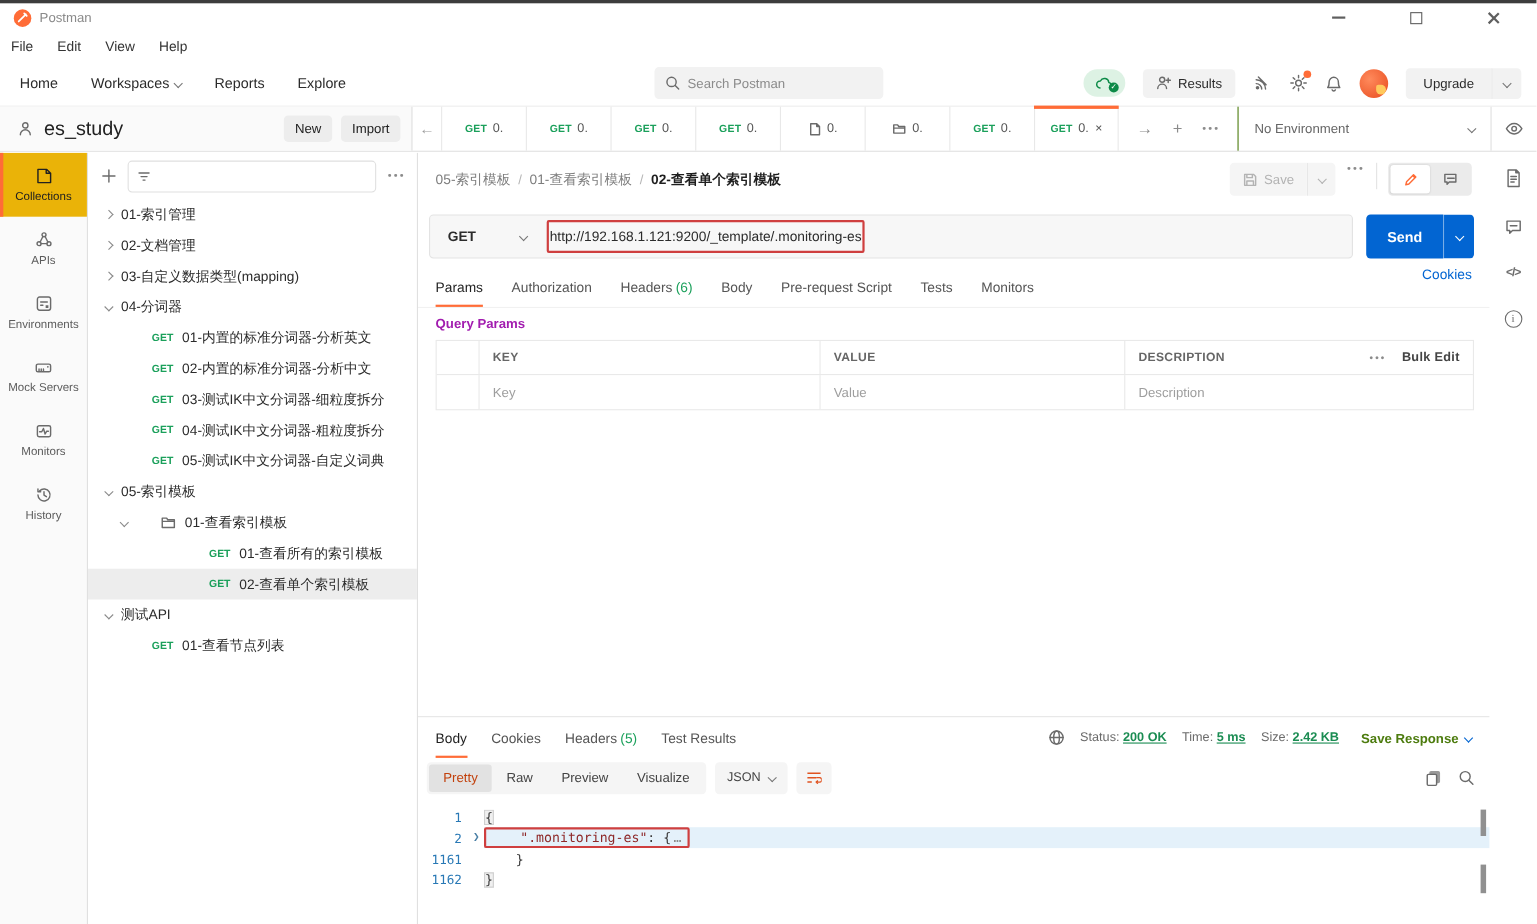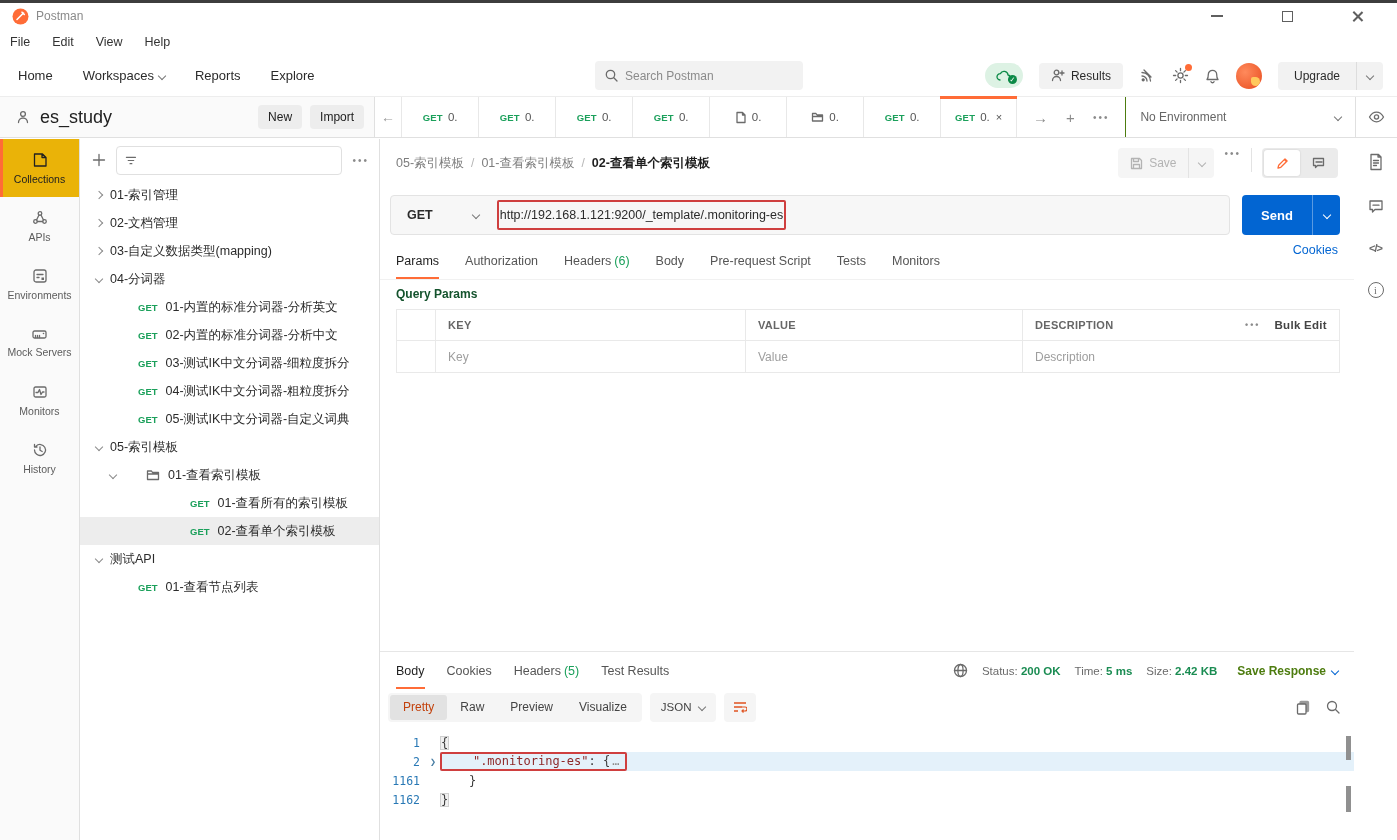--- a/index.html
+++ b/index.html
@@ -109,37 +109,37 @@
   #send-caret .chev { border-color:#fff; }
 
   #reqtabs-row { position:absolute; top:104px; left:0; right:0; height:37px; display:flex; align-items:flex-start; gap:26px; padding:0 16px; font-size:12.5px; color:#555; border-bottom:1px solid #f1f1f1; }
   .rtab { cursor:pointer; position:relative; height:100%; display:flex; align-items:center; }
   .rtab.active { color:#1f1f1f; }
   .rtab.active:after { content:""; position:absolute; left:0; right:0; bottom:0; height:2px; background:#ff6c37; }
   .count-green { color:#1ba05b; margin-left:3px; }
   .link-blue { color:#0265d2; cursor:pointer; }
   #cookies-link { margin-left:auto; font-size:12.5px; }
 
-  #qp-label { position:absolute; top:148px; left:16px; font-weight:700; font-size:12px; color:#14532d; }
+  #qp-label { position:absolute; top:148px; left:16px; font-weight:700; font-size:12px; color:#a21caf; }
   #params-table { position:absolute; top:170px; left:16px; right:14px; border:1px solid #e9e9e9; }
   .pt-row { display:grid; grid-template-columns:38px 310px 277px 1fr; height:31px; }
   .pt-row.head { border-bottom:1px solid #e9e9e9; }
   .pt-cell { display:flex; align-items:center; padding:0 12px; border-left:1px solid #e9e9e9; font-size:11px; color:#666; font-weight:700; letter-spacing:.3px; }
   .pt-cell:first-child { border-left:none; }
   .pt-cell input { border:none; outline:none; width:100%; font-family:inherit; font-size:12px; color:#333; background:transparent; }
   .pt-cell input::placeholder { color:#9e9e9e; font-weight:400; }
   .head-desc { justify-content:space-between; }
   .head-desc .right-tools { display:flex; align-items:center; gap:14px; }
   .bulk-edit { font-size:11.5px; color:#444; font-weight:700; cursor:pointer; }
 
   
   #response { position:absolute; top:512px; left:0; right:0; bottom:0; border-top:1px solid #e6e6e6; }
   #resp-header { height:37px; display:flex; align-items:center; gap:22px; padding:0 16px; font-size:12.5px; color:#555; }
   .resp-meta { margin-left:auto; display:flex; align-items:center; gap:14px; font-size:11.5px; color:#6b6b6b; }
-  .meta-val { color:#1a8c52; font-weight:700; }
+  .meta-val { color:#1a8c52; font-weight:700;text-decoration:underline; }
   .save-resp { color:#4d7c0f; font-weight:700; font-size:12px; display:flex; align-items:center; gap:6px; cursor:pointer; margin-left:6px; }
   .save-resp .chev { border-color:#0265d2; }
   #resp-toolbar { height:36px; display:flex; align-items:center; padding:0 14px 0 8px; gap:8px; }
   .view-seg { background:#f5f5f5; border-radius:4px; display:flex; padding:2px; height:29px; }
   .view-seg .vs { padding:0 13px; display:flex; align-items:center; font-size:12px; color:#444; border-radius:3px; cursor:pointer; }
   .view-seg .vs.on { background:#e2e2e2; color:#c2410c; }
   .fmt-dd { background:#f5f5f5; border-radius:4px; height:29px; display:flex; align-items:center; gap:7px; padding:0 11px; font-size:11.5px; color:#444; cursor:pointer; }
   .wrap-btn { background:#f5f5f5; border-radius:4px; height:29px; width:32px; display:flex; align-items:center; justify-content:center; cursor:pointer; }
   .resp-right-tools { margin-left:auto; display:flex; align-items:center; gap:16px; }
 

